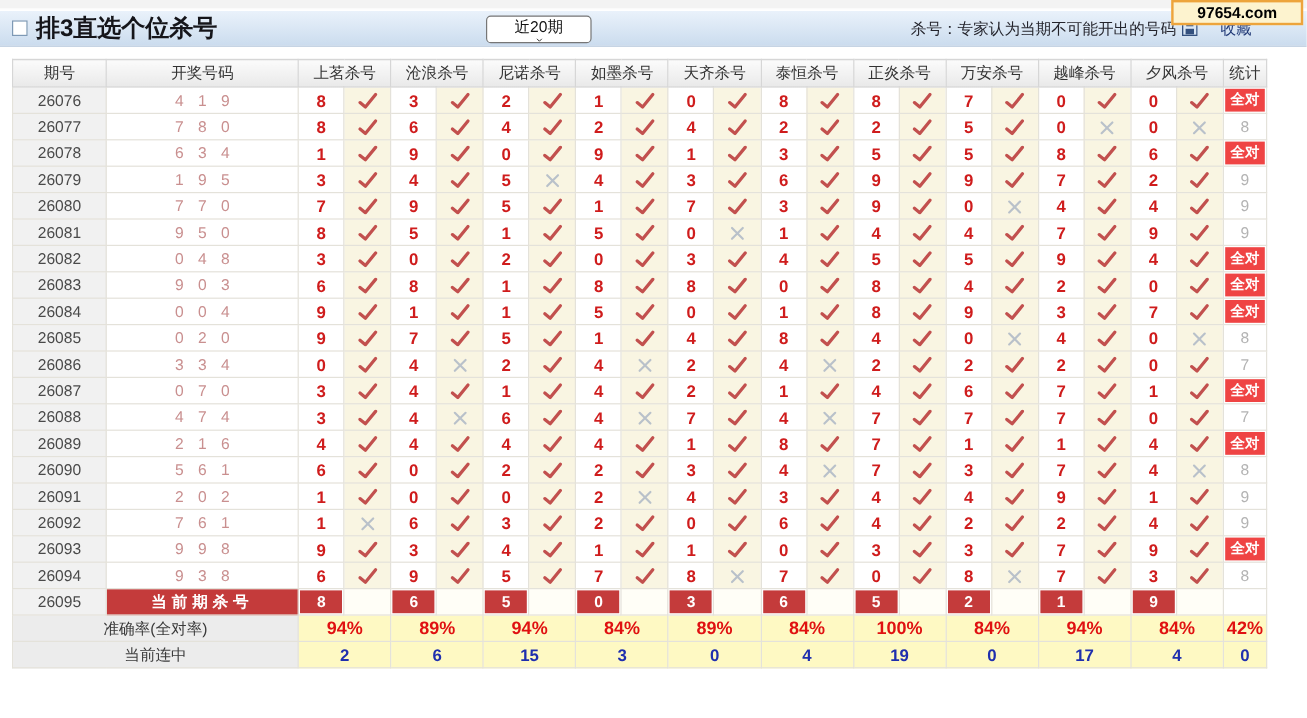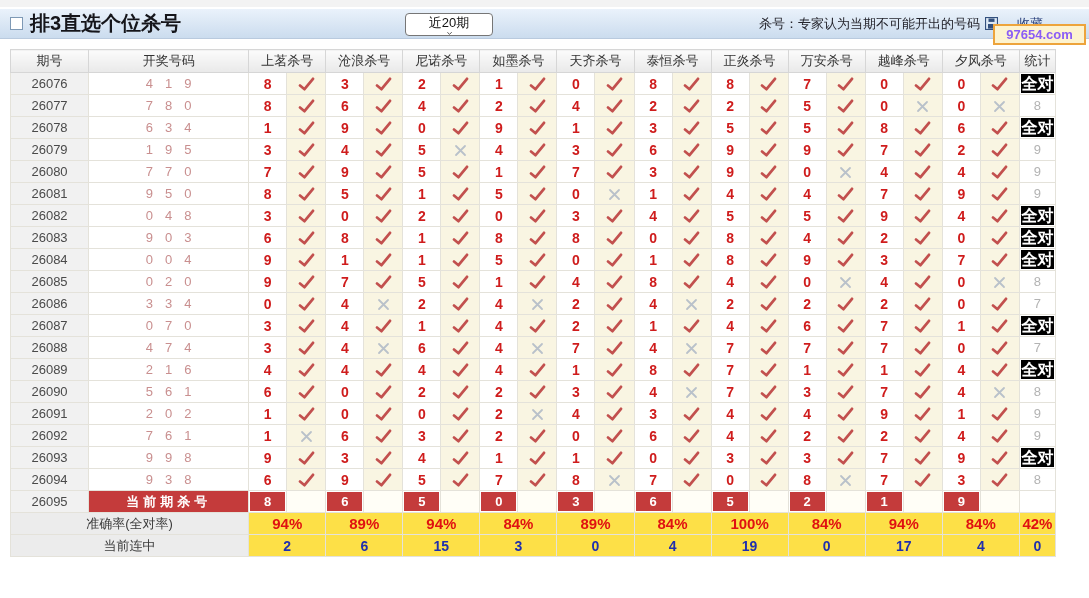--- a/index.html
+++ b/index.html
@@ -18,44 +18,44 @@
   .title { font-weight:bold; font-size:20px; color:#15151a; }
   .select {
     position:absolute; left:405px; top:4px; width:88px; height:23px;
     border:1px solid #767676; border-radius:4px; background:#fff;
     display:flex; align-items:center; justify-content:space-between;
     padding:0 7px; font-size:13px; color:#111; cursor:default;flex-direction:column;
   }
   .tb-right { margin-left:auto; display:flex; align-items:center; gap:5px; font-size:13px; color:#24242c; }
   .fav { display:flex; align-items:center; gap:19px; color:#223a77; text-decoration:none; }
   .watermark {
-    position:absolute; top:0; right:3px; z-index:9; width:93px; height:21px;
-    background:#fdf3cf; border:2px solid #eda43c; color:#8b5cf6;
-    font-size:13px; font-weight:bold; display:flex; align-items:center; justify-content:center;margin-top:24px;
+    position:absolute; top:0; right:3px; z-index:9; width:110px; height:21px;
+    background:#fdf3cf; border:2px solid #eda43c; color:#000000;
+    font-size:13px; font-weight:bold; display:flex; align-items:center; justify-content:center;
   }
   table { border-collapse:collapse; table-layout:fixed; width:1046px; margin:10px 0 0 10px;border-radius:26px; }
   th {
     height:23px; background:linear-gradient(#fbfbfb,#e9e9e9);
     border:1px solid #d6d6d6; font-weight:normal; font-size:13px; color:#333; padding:0;
   }
   td { height:22px; border:1px solid #e4e2da; text-align:center; font-size:13px; padding:0; }
   td.period { background:#f1f1f1; color:#4a4a4a; }
   td.draw { background:#fff; color:#c98f8f; letter-spacing:12px; text-indent:12px;margin-left:28px; }
   td.num { background:#fff; color:#cf1c1c; font-weight:bold; font-size:14px; }
   td.chk { background:#f9f5e2; }
   td.chk svg { vertical-align:middle; }
   td.curchk { background:#fffef7; }
   td.numcell { background:#fff; }
   td.banner { background:#c43b3b; color:#fff; font-weight:bold; font-size:13px; letter-spacing:4px; }
   .badge { margin:1px; background:#c43b3b; color:#fff; font-weight:bold; font-size:13px; line-height:19px; height:19px; }
   td.statcell { background:#fff; }
   td.statnum { color:#b3b3b3; }
-  .allright { margin:1px; background:#000000; color:#fff; font-weight:bold; font-size:16px; line-height:19px; height:19px; }
+  .allright { margin:1px; background:#ef4444; color:#fff; font-weight:bold; font-size:12px; line-height:19px; height:19px; }
   td.flabel { background:#ececec; color:#3a3a3a; }
-  td.fval { background:#fde047; }
+  td.fval { background:#fef9c3; }
   .fred { color:#e01111; font-weight:bold; font-size:15px; }
   .fblue { color:#1f2fae; font-weight:bold; font-size:14px; }
 </style>
 </head>
 <body>
 
 <div class="topstrip"></div>
 
 <div class="titlebar">
   <span class="checkbox"></span>

